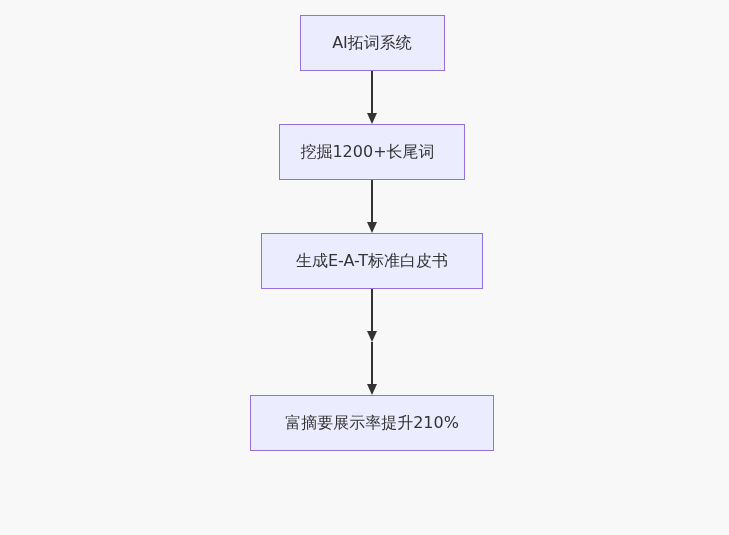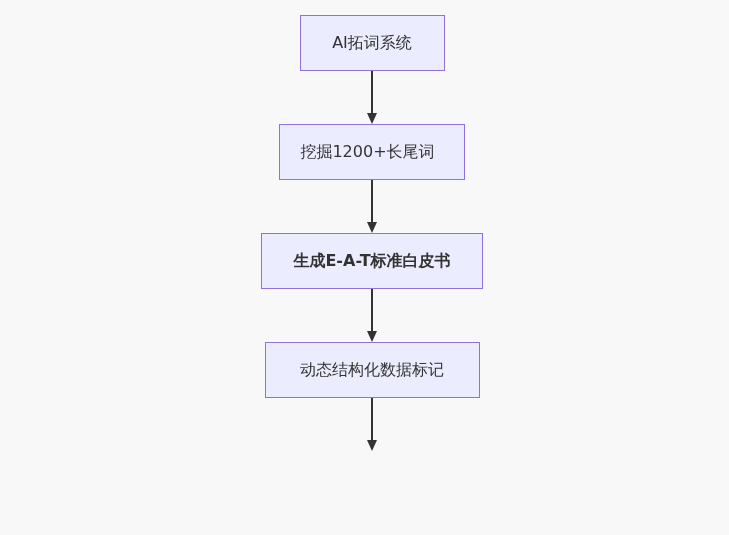--- a/index.html
+++ b/index.html
@@ -32,21 +32,21 @@
     display: flex;
     align-items: center;
     justify-content: center;
     font-size: 16px;
     color: #333333;
     white-space: nowrap;
     line-height: 1;
   }
   .flow-node.n1 { min-width: 145px; }
   .flow-node.n2 { min-width: 185px; padding-left: 20px; }
-  .flow-node.n3 { min-width: 222px; font-weight: bold; }
+  .flow-node.n3 { min-width: 222px; }
   .flow-node.n4 { min-width: 215px; }
   .flow-node.n5 { min-width: 244px; }
   .flow-arrow {
     height: 53px;
     display: flex;
     flex-direction: column;
     align-items: center;
   }
   .flow-arrow .shaft {
     width: 1.5px;
@@ -86,23 +86,23 @@
 
   <div class="flow-node n3">
     <span>生成E-A-T标准白皮书</span>
   </div>
 
   <div class="flow-arrow">
     <div class="shaft"></div>
     <div class="head"></div>
   </div>
 
-  <div class="flow-node n4">
-    <span>动态结构化数据标记</span>
-  </div>
 
   <div class="flow-arrow">
     <div class="shaft"></div>
     <div class="head"></div>
   </div>
 
+  <div class="flow-node n5">
+    <span>富摘要展示率提升210%</span>
+  </div>
 
 </div>
 
 </body></html>

